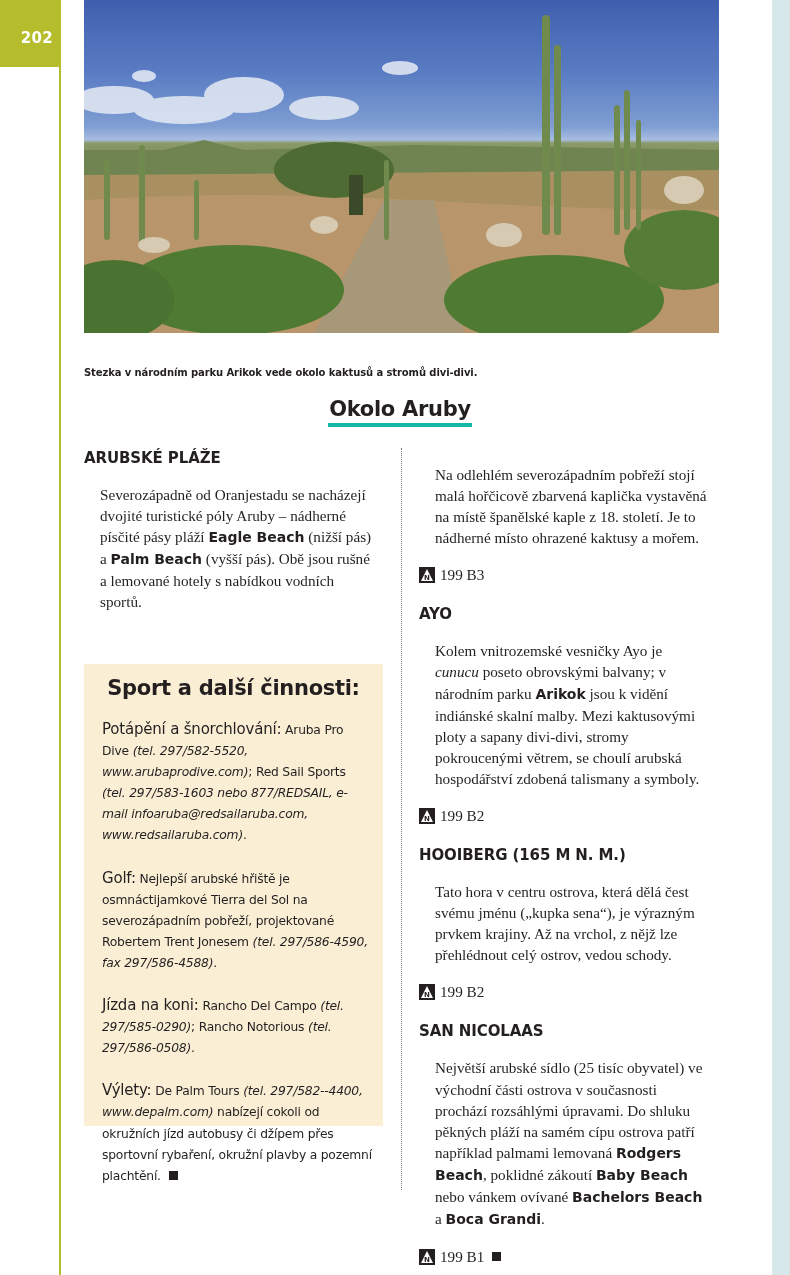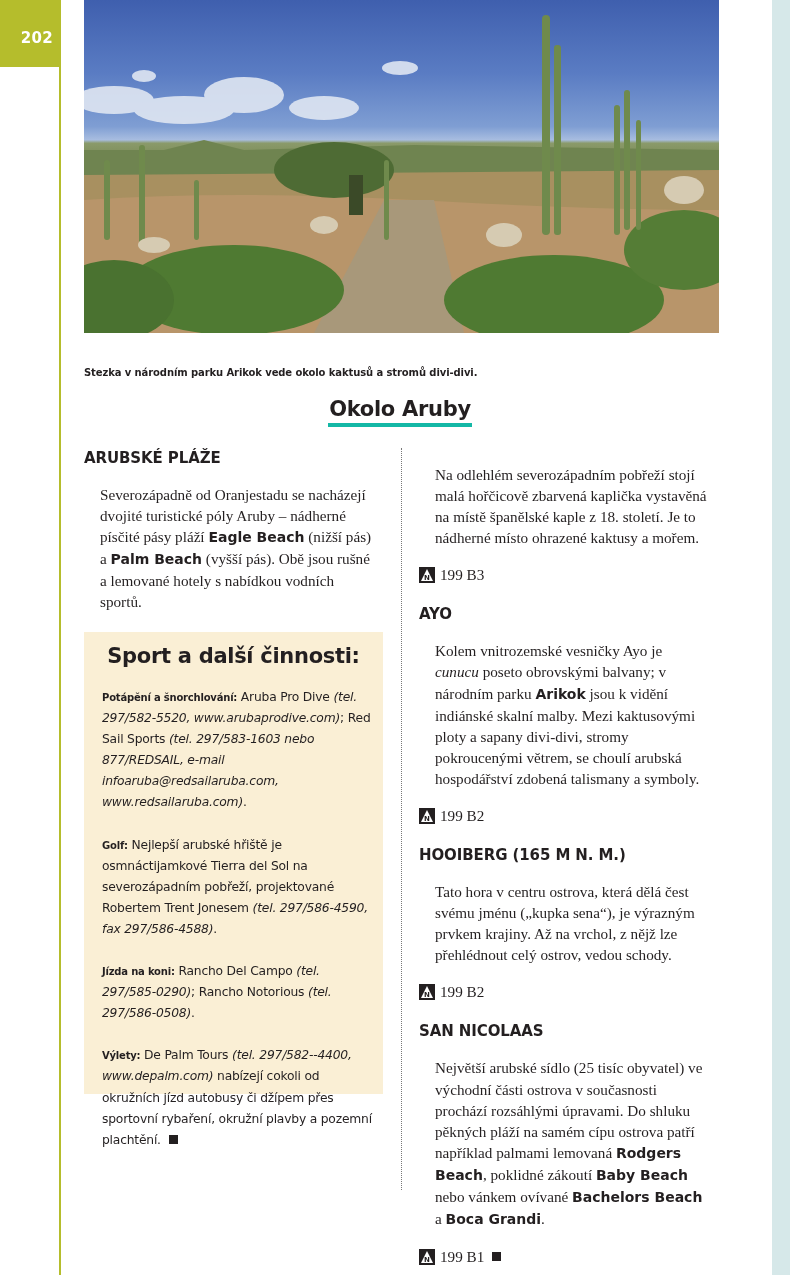--- a/index.html
+++ b/index.html
@@ -64,34 +64,34 @@
     .mapref { display:flex; align-items:center; height:21px; font-size:15.2px; }
     .map-icon {
       display:inline-block; width:16px; height:16px; background:#231f20;
       margin-right:5px; position:relative;
     }
     .map-icon svg { position:absolute; left:0; top:0; }
     .end-square { display:inline-block; width:9px; height:9px; background:#231f20; margin-left:8px; }
     .entry { margin-bottom:19px; }
     
     .sport-box {
-      position:absolute; left:84px; top:632px; width:299px; height:462px;
+      position:absolute; left:84px; top:664px; width:299px; height:462px;
       background:#faefd5;
     }
     .sport-title {
       position:absolute; left:0; top:12px; width:299px; text-align:center;
       font-family:"DejaVu Sans", sans-serif; font-weight:bold; font-size:21px;
       letter-spacing:-0.3px; color:#231f20;
     }
     .sport-items { position:absolute; left:18px; top:55px; width:270px; }
     .sport-item {
       font-family:"DejaVu Sans", sans-serif; font-size:12.3px; line-height:21.1px;
       color:#231f20; margin-bottom:21px; letter-spacing:-0.2px;
     }
-    .sport-item .lbl { font-weight:bold; font-size:10px; }
+    .sport-item .lbl { font-weight:normal; font-size:15px; }
     .sport-item i { font-style:oblique; }
   </style>
 </head>
 <body>
 
 <div class="page-tab">
   <span class="page-number">202</span>
 </div>
 <div class="left-rule"></div>
 <div class="right-strip"></div>

